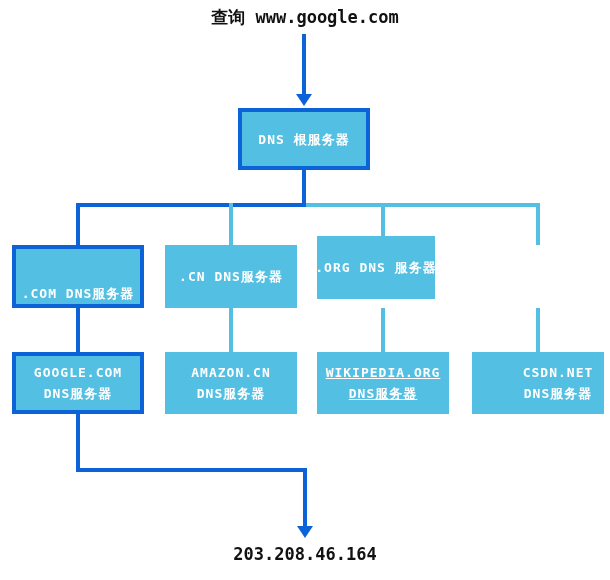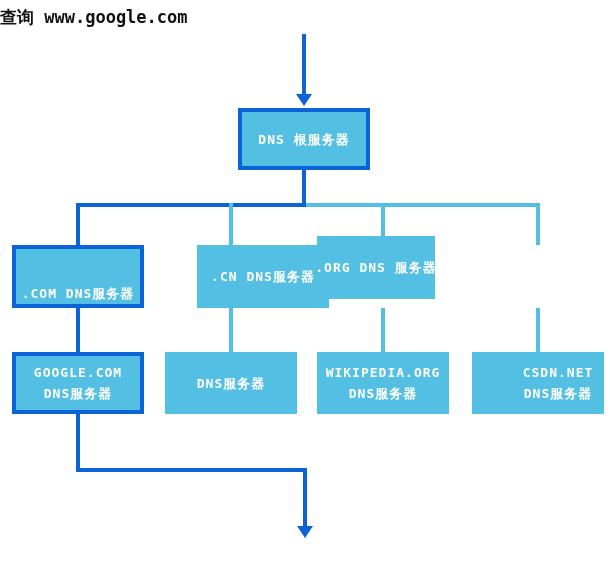--- a/index.html
+++ b/index.html
@@ -1,21 +1,21 @@
 <!DOCTYPE html>
 <html><head>
 <meta charset="utf-8">
 <style>
   html,body{margin:0;padding:0;background:#ffffff;}
   .diagram{
     position:relative;width:610px;height:580px;background:#ffffff;overflow:hidden;
     font-family:"DejaVu Sans Mono","Liberation Mono",monospace;
   }
   .label-dark{
-    position:absolute;left:0;width:610px;
+    position:absolute;left:0;width:610px;text-align:center;
     color:#111111;font-size:17px;font-weight:bold;letter-spacing:0px;white-space:pre;
   }
   .vline{position:absolute;width:4px;background:#53bfe2;}
   .hline{position:absolute;height:4px;background:#53bfe2;}
   .vline.hl,.hline.hl{background:#0c63d8;}
   .arrowhead{
     position:absolute;width:0;height:0;
     border-left:8px solid transparent;border-right:8px solid transparent;
     border-top:12px solid #0c63d8;
   }
@@ -47,47 +47,49 @@
   <div class="hline hl" style="left:76px;top:203px;width:230px;"></div>
 
   <div class="vline hl" style="left:76px;top:203px;height:42px;"></div>
   <div class="vline" style="left:229px;top:203px;height:42px;"></div>
   <div class="vline" style="left:381px;top:203px;height:42px;"></div>
   <div class="vline" style="left:536px;top:203px;height:42px;"></div>
 
   <div class="box hl" style="left:12px;top:245px;width:132px;height:63px;justify-content:flex-end;">
     <span>.COM DNS服务器</span>
   </div>
-  <div class="box" style="left:165px;top:245px;width:132px;height:63px;margin-left:32px;">
+  <div class="box" style="left:165px;top:245px;width:132px;height:63px;">
     <span>.CN DNS服务器</span>
   </div>
   <div class="box" style="left:317px;top:236px;width:118px;height:63px;">
     <span>.ORG DNS 服务器</span>
   </div>
 
   <div class="vline hl" style="left:76px;top:308px;height:44px;"></div>
   <div class="vline" style="left:229px;top:308px;height:44px;"></div>
   <div class="vline" style="left:381px;top:308px;height:44px;"></div>
   <div class="vline" style="left:536px;top:308px;height:44px;"></div>
 
   <div class="box hl" style="left:12px;top:352px;width:132px;height:62px;">
     <span>GOOGLE.COM</span>
     <span>DNS服务器</span>
   </div>
   <div class="box" style="left:165px;top:352px;width:132px;height:62px;">
+    <span>AMAZON.CN</span>
     <span>DNS服务器</span>
   </div>
-  <div class="box" style="left:317px;top:352px;width:132px;height:62px;">
+  <div class="box" style="left:317px;top:352px;width:132px;height:62px;text-decoration:underline;">
     <span>WIKIPEDIA.ORG</span>
     <span>DNS服务器</span>
   </div>
   <div class="box" style="left:472px;top:352px;width:132px;height:62px;padding-left:40px;">
     <span>CSDN.NET</span>
     <span>DNS服务器</span>
   </div>
 
   <div class="vline hl" style="left:76px;top:414px;height:58px;"></div>
   <div class="hline hl" style="left:76px;top:468px;width:231px;"></div>
   <div class="vline hl" style="left:303px;top:468px;height:60px;"></div>
   <div class="arrowhead" style="left:297px;top:526px;"></div>
 
+  <div class="label-dark" style="top:544px;">203.208.46.164</div>
 
 </div>
 
 </body></html>

